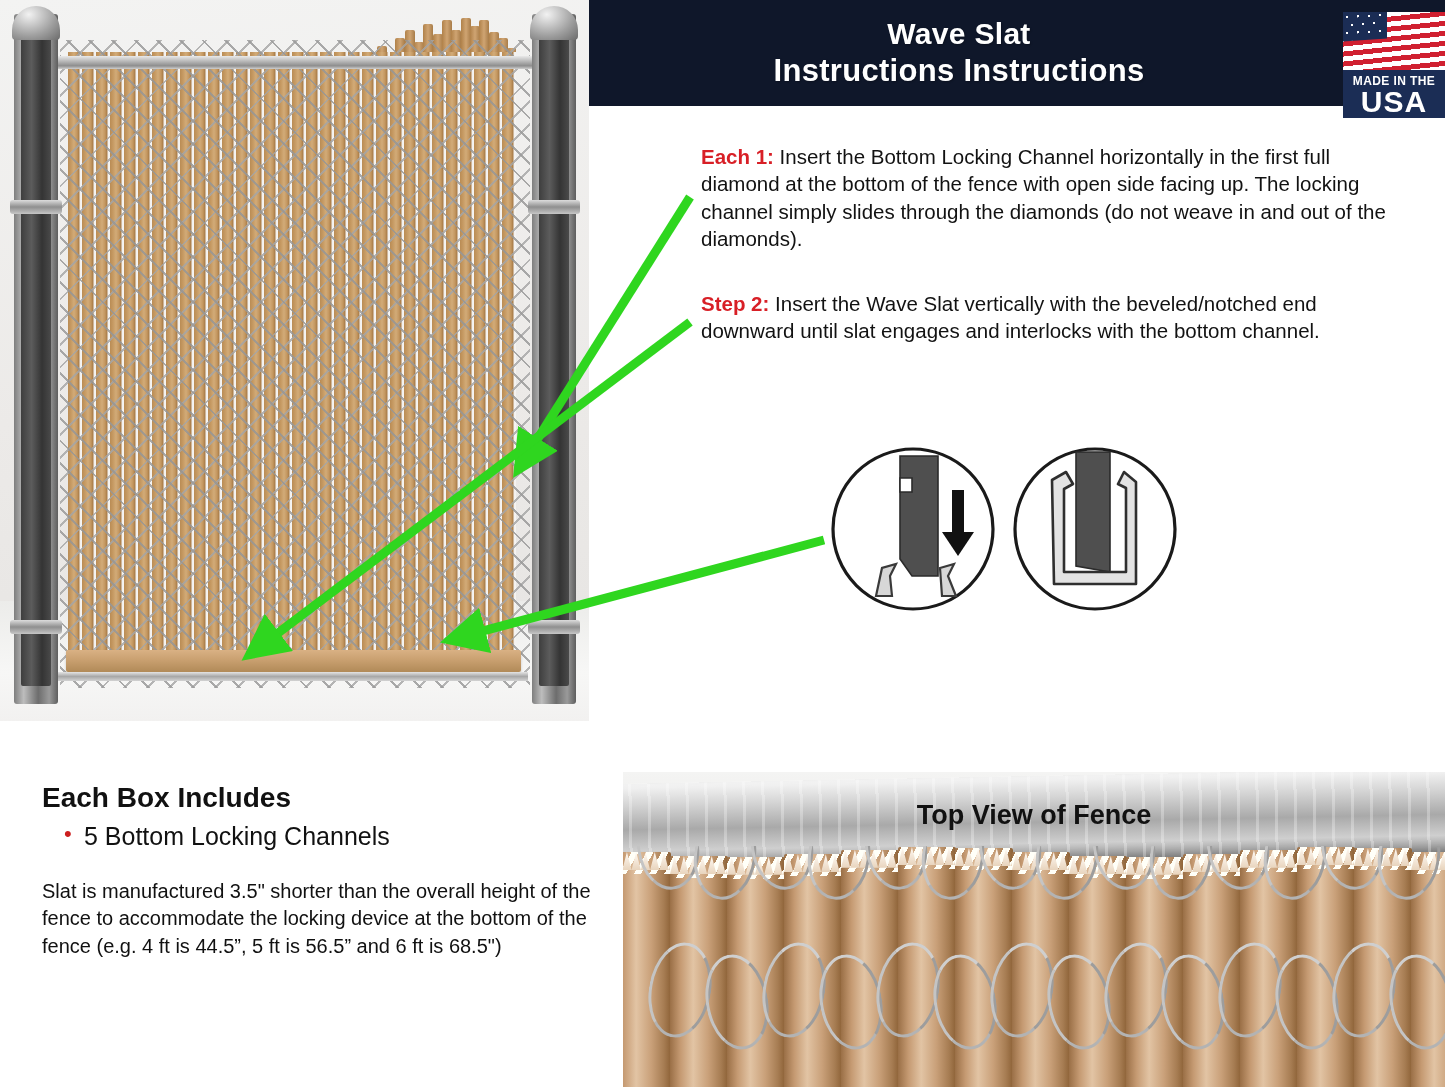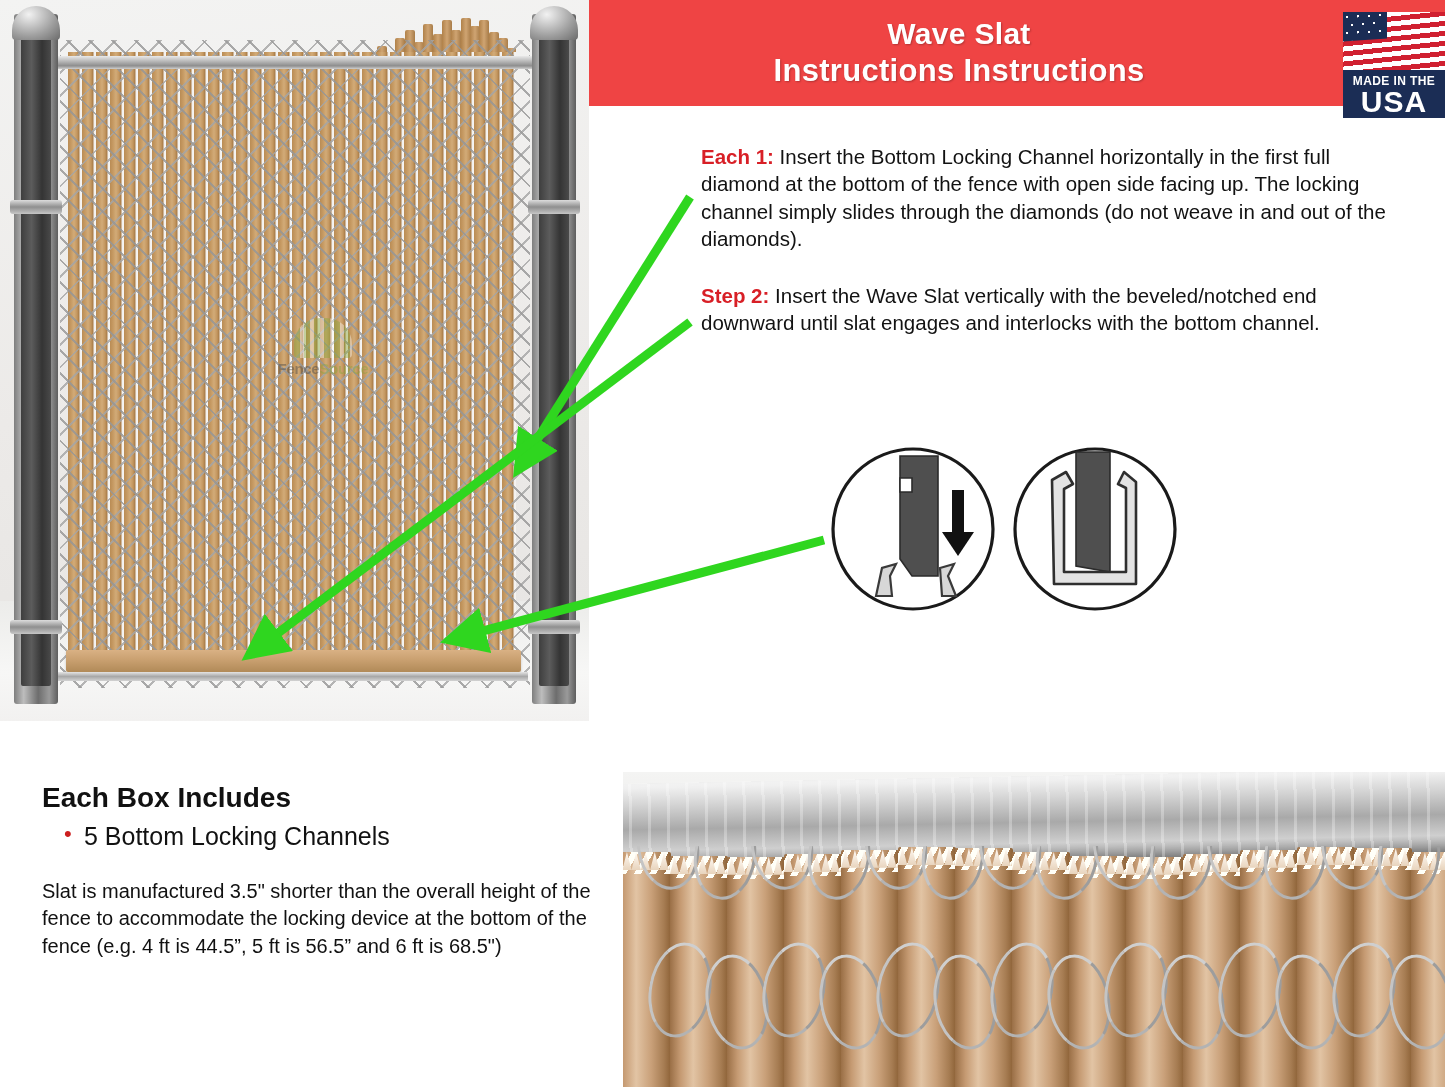--- a/index.html
+++ b/index.html
@@ -104,21 +104,21 @@
   }
   .wm-text { font-size:15px; font-weight:bold; letter-spacing:-.3px; }
   .wm-a { color:#4a4a4a; } .wm-b { color:#8aa63c; }
 
   
   .arrows { position:absolute; left:0; top:0; width:1445px; height:1087px; pointer-events:none; }
 
   
   .blue-header {
     position:absolute; left:589px; top:0; width:856px; height:106px;
-    background:#ef4444;
+    background:#0f172a;
   }
   .header-titles {
     position:absolute; left:0; top:0; width:740px; height:106px;
     display:flex; flex-direction:column; align-items:center; justify-content:center;
     gap:2px;
   }
   .header-titles .t1, .header-titles .t2 {
     color:#ffffff; font-weight:bold; letter-spacing:.3px;
     text-shadow:1px 1px 2px rgba(0,0,0,.25);
   }
@@ -309,26 +309,20 @@
     <div class="post-cap left"></div>
     <div class="post-band" style="left:10px;  top:200px;"></div>
     <div class="post-band" style="left:10px;  top:620px;"></div>
 
     <div class="post right"></div>
     <div class="post-dark right"></div>
     <div class="post-cap right"></div>
     <div class="post-band" style="left:528px; top:200px;"></div>
     <div class="post-band" style="left:528px; top:620px;"></div>
 
-    <div class="watermark-photo">
-      <div class="wm-logo"></div>
-      <div class="wm-text">
-        <span class="wm-a">Fence</span><span class="wm-b">Source</span>
-      </div>
-    </div>
   </div>
 
   <svg class="arrows" viewBox="0 0 1445 1087">
     <defs>
       <marker id="gtip" viewBox="0 0 10 10" refX="8" refY="5" markerWidth="5.2" markerHeight="5.2" orient="auto-start-reverse">
         <path d="M 0 0 L 10 5 L 0 10 z" fill="#2fd61f"></path>
       </marker>
     </defs>
     <line x1="690" y1="197" x2="518" y2="470" stroke="#2fd61f" stroke-width="9" marker-end="url(#gtip)"></line>
     <line x1="690" y1="322" x2="249" y2="655" stroke="#2fd61f" stroke-width="9" marker-end="url(#gtip)"></line>
@@ -351,21 +345,21 @@
         <span class="l1">MADE IN THE</span>
         <span class="l2">USA</span>
       </div>
     </div>
   </div>
 
   <div class="steps">
     <div class="step">
       <p><span class="step-label">Each 1:</span><span> Insert the Bottom Locking Channel horizontally in the first full diamond at the bottom of the fence with open side facing up. The locking channel simply slides through the diamonds (do not weave in and out of the diamonds).</span></p>
     </div>
-    <div class="step" style="margin-top:30px;">
+    <div class="step" style="margin-top:38px;">
       <p><span class="step-label">Step 2:</span><span> Insert the Wave Slat vertically with the beveled/notched end downward until slat engages and interlocks with the bottom channel.</span></p>
     </div>
   </div>
 
   <svg class="diagram-row" viewBox="0 0 350 170">
 
     <g>
       <circle cx="83" cy="85" r="80" fill="#ffffff" stroke="#1a1a1a" stroke-width="3.2"></circle>
       <path d="M70 12 L108 12 L108 132 L82 132 L70 115 Z" fill="#4f4f4f" stroke="#2b2b2b" stroke-width="1.6"></path>
       <path d="M70 34 L82 34 L82 48 L70 48 Z" fill="#ffffff" stroke="#2b2b2b" stroke-width="1.6"></path>
@@ -457,20 +451,21 @@
         <div class="tv-wire" style="left: 311px; top: 108px; height: 96px; transform: rotate(-10deg);"></div>
         <div class="tv-wire" style="left: 368px; top: 96px; height: 96px; transform: rotate(10deg);"></div>
         <div class="tv-wire" style="left: 425px; top: 108px; height: 96px; transform: rotate(-10deg);"></div>
         <div class="tv-wire" style="left: 482px; top: 96px; height: 96px; transform: rotate(10deg);"></div>
         <div class="tv-wire" style="left: 539px; top: 108px; height: 96px; transform: rotate(-10deg);"></div>
         <div class="tv-wire" style="left: 596px; top: 96px; height: 96px; transform: rotate(10deg);"></div>
         <div class="tv-wire" style="left: 653px; top: 108px; height: 96px; transform: rotate(-10deg);"></div>
         <div class="tv-wire" style="left: 710px; top: 96px; height: 96px; transform: rotate(10deg);"></div>
         <div class="tv-wire" style="left: 767px; top: 108px; height: 96px; transform: rotate(-10deg);"></div>
       </div>
+    <div class="topview-label">Top View of Fence</div>
 
   </div>
 
   <div class="box-includes">
     <div class="bi-title">Each Box Includes</div>
     <ul class="bi-list">
       <li>5 Bottom Locking Channels</li>
     </ul>
     <div class="bi-para">Slat is manufactured 3.5" shorter than the overall height of the fence to accommodate the locking device at the bottom of the fence (e.g. 4 ft is 44.5”, 5 ft is 56.5” and 6 ft is 68.5")</div>
   </div>

